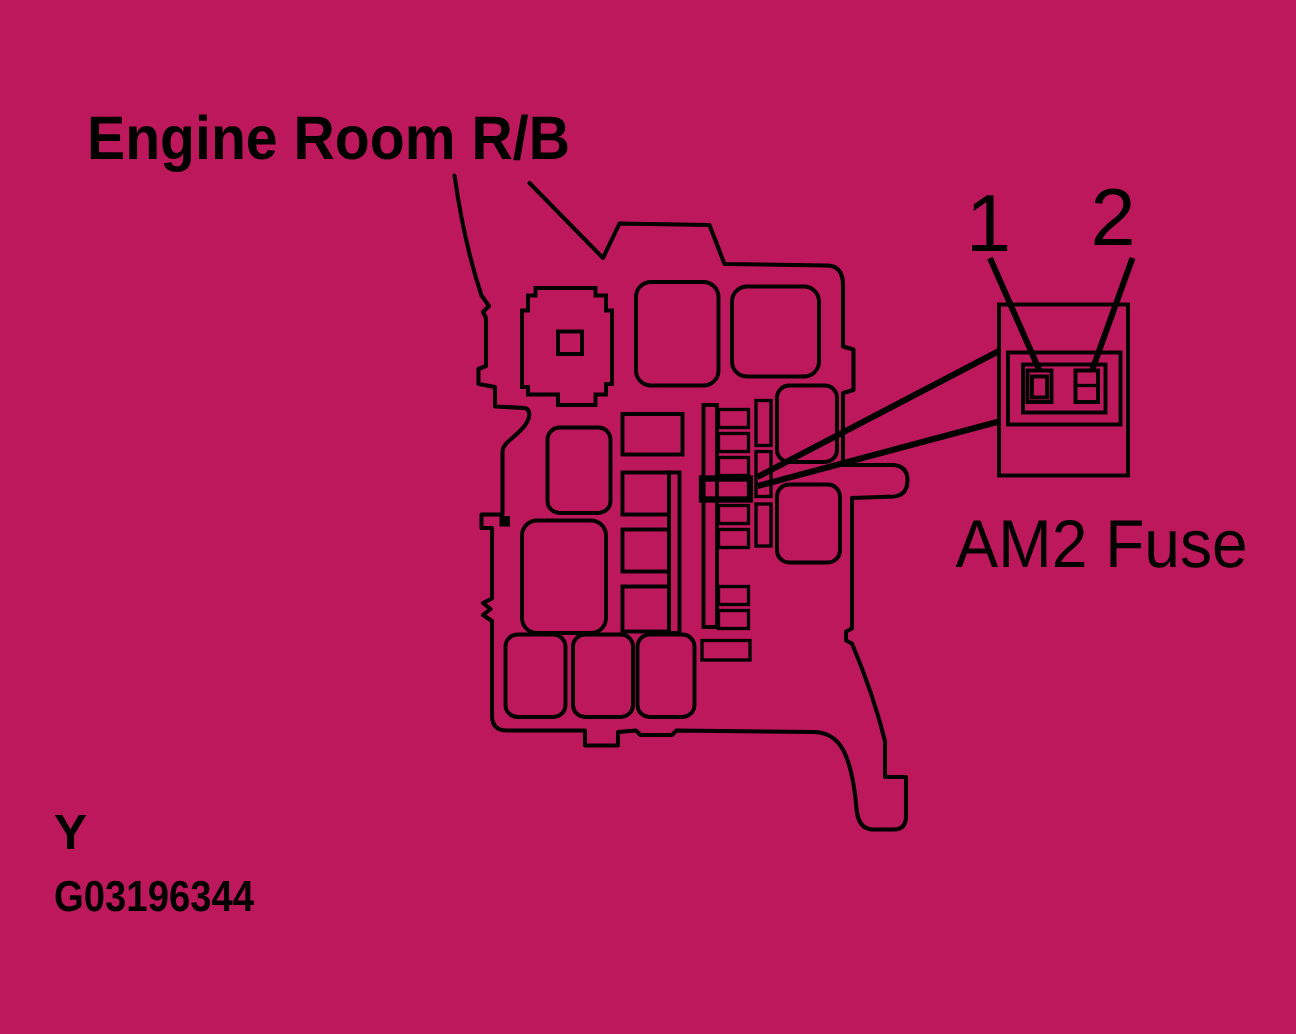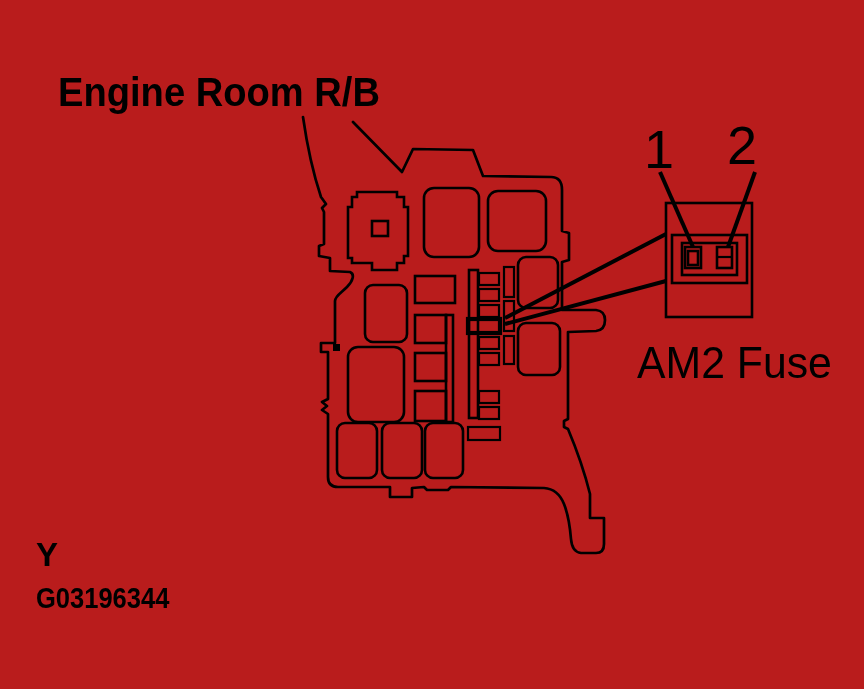--- a/index.html
+++ b/index.html
@@ -1,17 +1,17 @@
 <!DOCTYPE html>
 <html><head>
 <meta charset="utf-8">
 <style>
   html,body{margin:0;padding:0;background:#ffffff;}
   .canvas{
-    position:relative;width:864px;height:689px;background:#b91c1c;
+    position:relative;width:864px;height:689px;background:#be185d;
     font-family:"Liberation Sans","DejaVu Sans",sans-serif;color:#000;
     overflow:hidden;
   }
   .txt{position:absolute;white-space:nowrap;line-height:1;transform-origin:left top;}
   .title{left:58px;top:72px;font-size:41px;font-weight:700;transform:scaleX(.93);}
   .pin1{left:644px;top:122px;font-size:54px;font-weight:400;}
   .pin2{left:727px;top:118px;font-size:54px;font-weight:400;}
   .fuselbl{left:637px;top:340px;font-size:45px;font-weight:400;transform:scaleX(.95);}
   .ycode{left:36px;top:538px;font-size:33px;font-weight:700;}
   .gcode{left:36px;top:584px;font-size:29px;font-weight:700;transform:scaleX(.88);}

